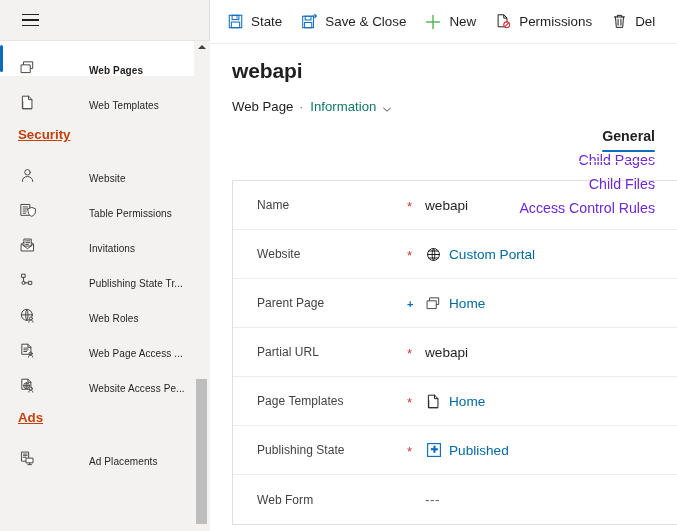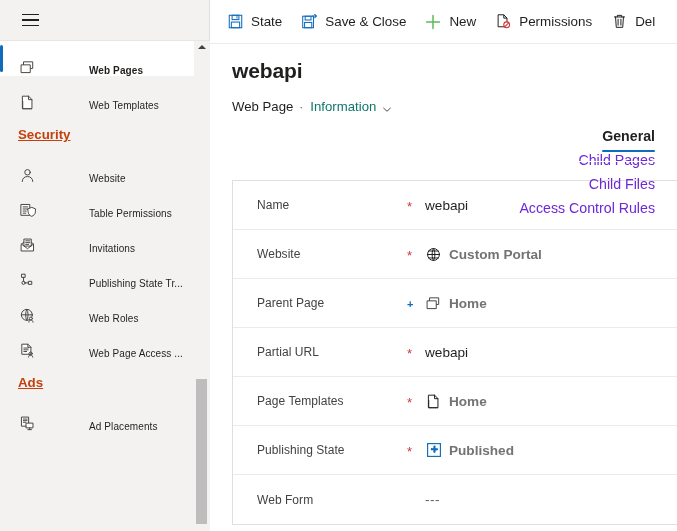--- a/index.html
+++ b/index.html
@@ -266,22 +266,22 @@
     align-items: center;
     font-size: 13.6px;
     color: #201f1e;
   }
   .fvalue .vico {
     width: 17px; height: 17px;
     margin-right: 7px;
     display: flex; align-items: center; justify-content: center;
   }
   .fvalue.link {
-    color: #737373;
-    font-weight: 700;
+    color: #0369a1;
+    font-weight: 400;
     cursor: pointer;
   }
   .fvalue.muted { color: #605e5c; letter-spacing: 0.5px; }
 
   svg { display: block; }
 </style>
 </head>
 <body>
 
 <div id="app">
@@ -376,20 +376,33 @@
             <span class="ico">
               <svg width="17" height="17" viewBox="0 0 18 18" fill="none" stroke="#484644" stroke-width="1.05" stroke-linejoin="round" stroke-linecap="round">
                 <path d="M3.4 2.3 h6 l3.2 3.2 V13 H3.4 Z" fill="#ffffff"></path>
                 <path d="M9.4 2.3 V5.6 h3.2"></path>
                 <path d="M5.1 6.4h4.6M5.1 8.3h4.6M5.1 10.1h3"></path>
                 <circle cx="12.3" cy="12.3" r="1.7"></circle>
                 <path d="M10.1 16 c0-1.5 1-2.3 2.2-2.3 s2.2.8 2.2 2.3"></path>
               </svg>
             </span>
             <span class="lbl">Web Page Access ...</span>
+          </div>
+          <div class="sb-item">
+            <span class="ico">
+              <svg width="17" height="17" viewBox="0 0 18 18" fill="none" stroke="#484644" stroke-width="1.05" stroke-linejoin="round" stroke-linecap="round">
+                <path d="M3.4 2.3 h6 l3.2 3.2 V13 H3.4 Z" fill="#ffffff"></path>
+                <path d="M9.4 2.3 V5.6 h3.2"></path>
+                <circle cx="8" cy="9.2" r="3.1"></circle>
+                <path d="M4.9 9.2h6.2M8 6.1 c1 1.1 1 5.2 0 6.2 M8 6.1 c-1 1.1-1 5.2 0 6.2"></path>
+                <circle cx="12.5" cy="12.4" r="1.6" fill="#ffffff"></circle>
+                <path d="M10.4 16 c0-1.3 1-2.1 2.1-2.1 s2.1.8 2.1 2.1"></path>
+              </svg>
+            </span>
+            <span class="lbl">Website Access Pe...</span>
           </div>
           <div class="sb-group">Ads</div>
           <div class="sb-item">
             <span class="ico">
               <svg width="17" height="17" viewBox="0 0 18 18" fill="none" stroke="#484644" stroke-width="1.05" stroke-linejoin="round" stroke-linecap="round">
                 <rect x="3" y="2.2" width="7.2" height="9.6" fill="#ffffff"></rect>
                 <path d="M4.6 4.3h4M4.6 6h4M4.6 7.7h2.6"></path>
                 <rect x="7.8" y="8.6" width="7" height="5" fill="#ffffff"></rect>
                 <path d="M11.3 13.6 v1.6M9.4 15.5 h3.8"></path>
               </svg>

